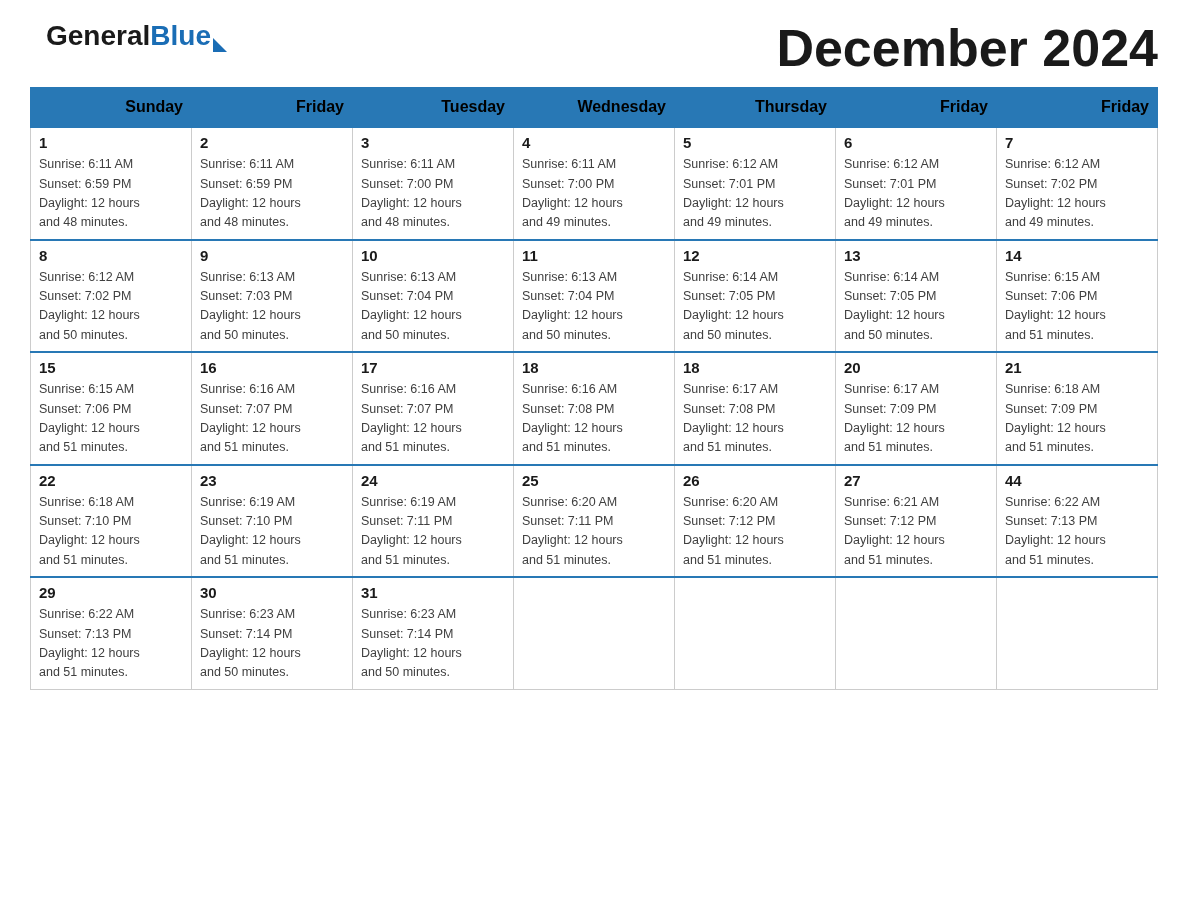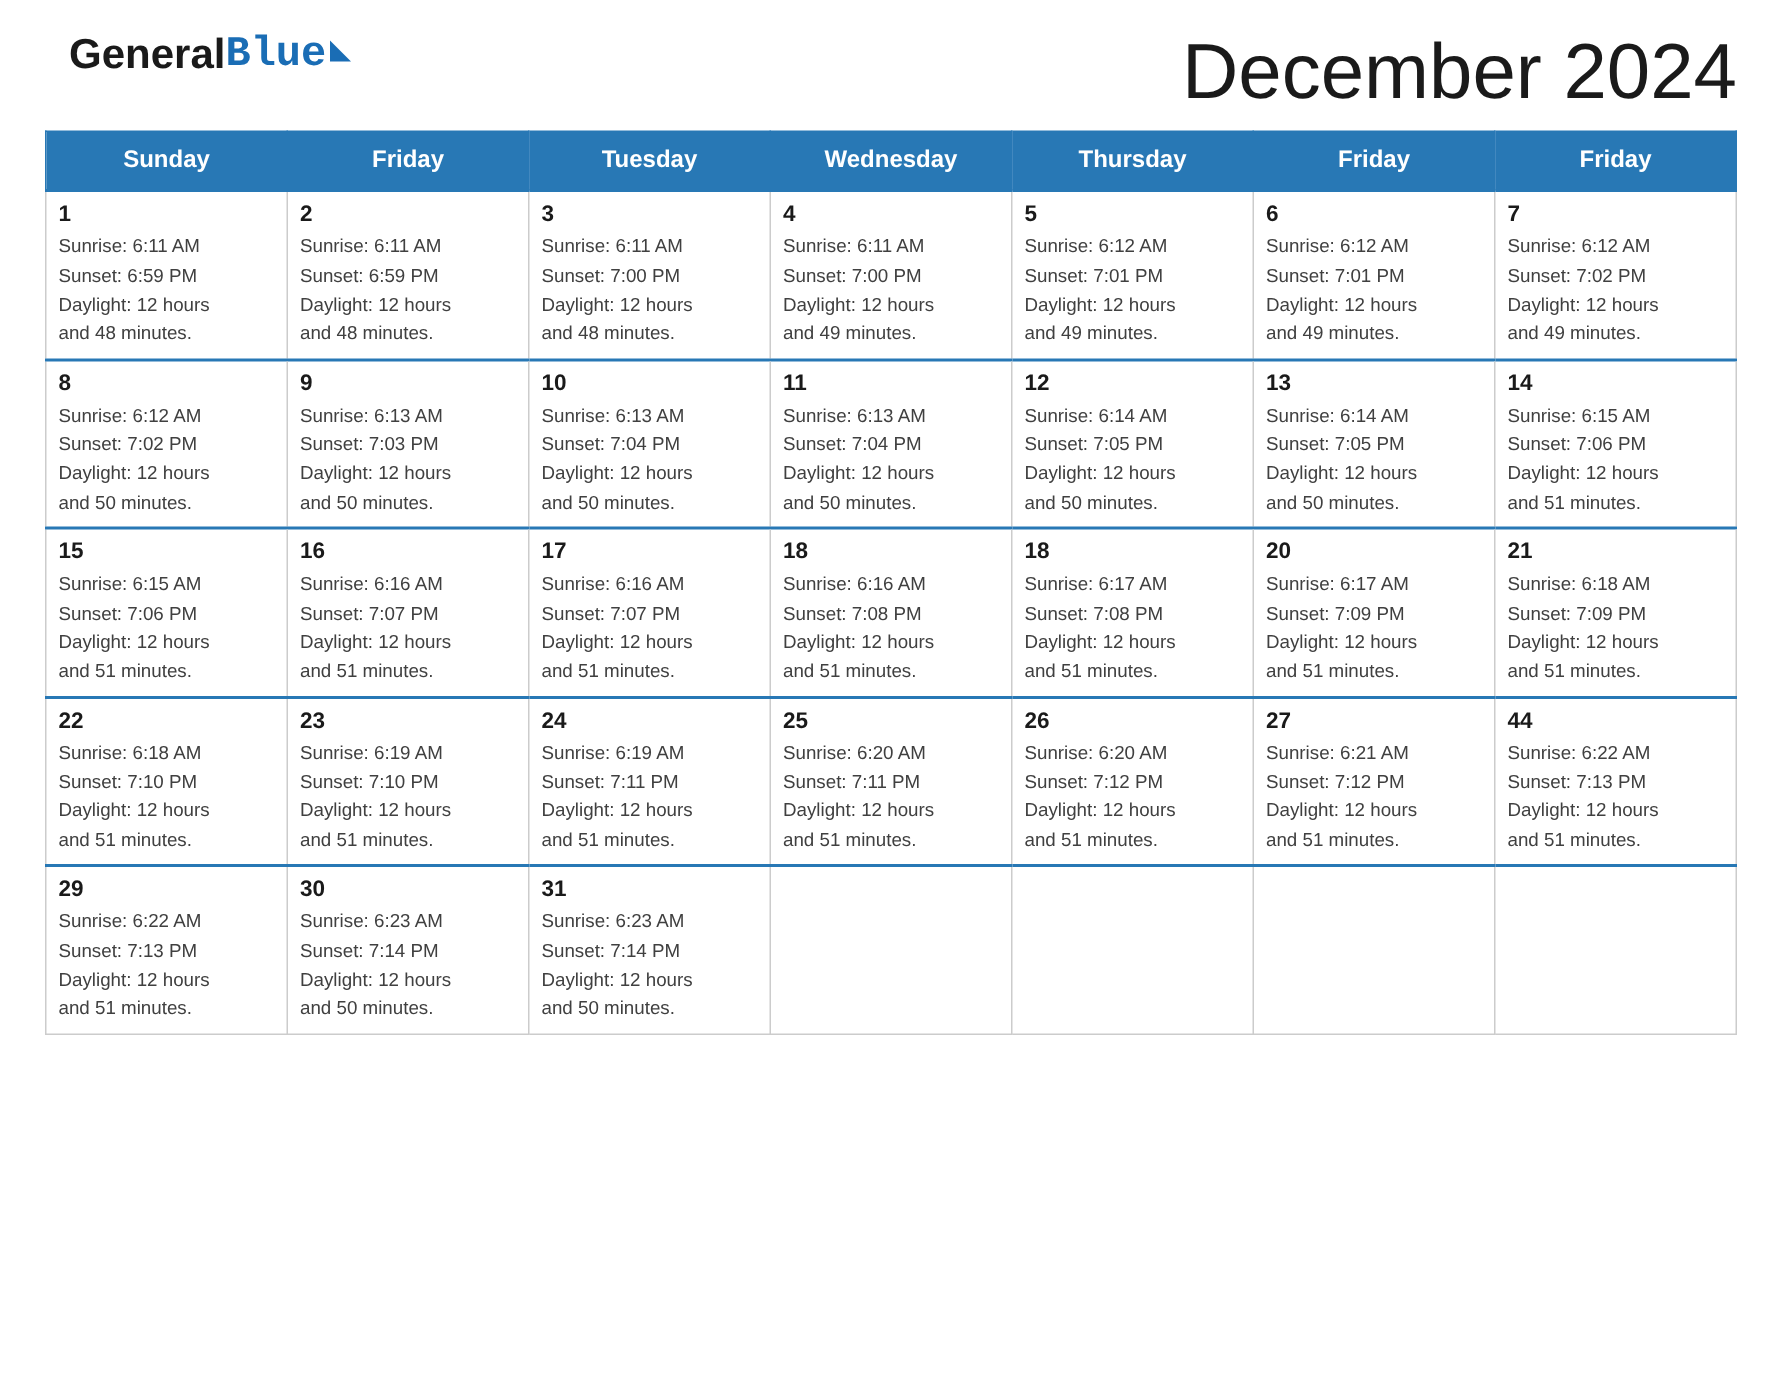--- a/index.html
+++ b/index.html
@@ -29,63 +29,62 @@
       display: flex;
       align-items: center;
     }
     .logo-general {
       color: #1a1a1a;
       font-size: 28px;
       font-weight: bold;
     }
     .logo-blue-container {
       display: flex;
-      align-items: center;
-      font-family: Liberation Mono, monospace;
+      align-items: flex-end;
     }
     .logo-blue {
       color: #1a6db5;
       font-size: 28px;
       font-weight: bold;
     }
     .logo-triangle {
       width: 0;
       height: 0;
       border-left: 14px solid #1a6db5;
       border-top: 14px solid transparent;
       border-bottom: 0px solid transparent;
       margin-left: 2px;
       margin-top: -4px;
     }
     .title-area {
       text-align: right;
     }
     .month-title {
       font-size: 52px;
-      font-weight: normal;
+      font-weight: bold;
       color: #1a1a1a;
       line-height: 1.1;
     }
     .location {
       font-size: 22px;
       color: #555;
       margin-top: 4px;
     }
     .calendar {
       width: 100%;
       border-collapse: collapse;
       margin-top: 10px;
     }
     .calendar th {
       background-color: #2878b5;
-      color: #ffffff;
+      color: #000000;
       padding: 10px 8px;
       font-size: 16px;
       font-weight: bold;
-      text-align: center;
+      text-align: right;
       border: 1px solid #2878b5;
     }
     .calendar td {
       border: 1px solid #ccc;
       vertical-align: top;
       padding: 6px 8px;
       width: 14.28%;
       min-height: 110px;
     }
     .day-number {

